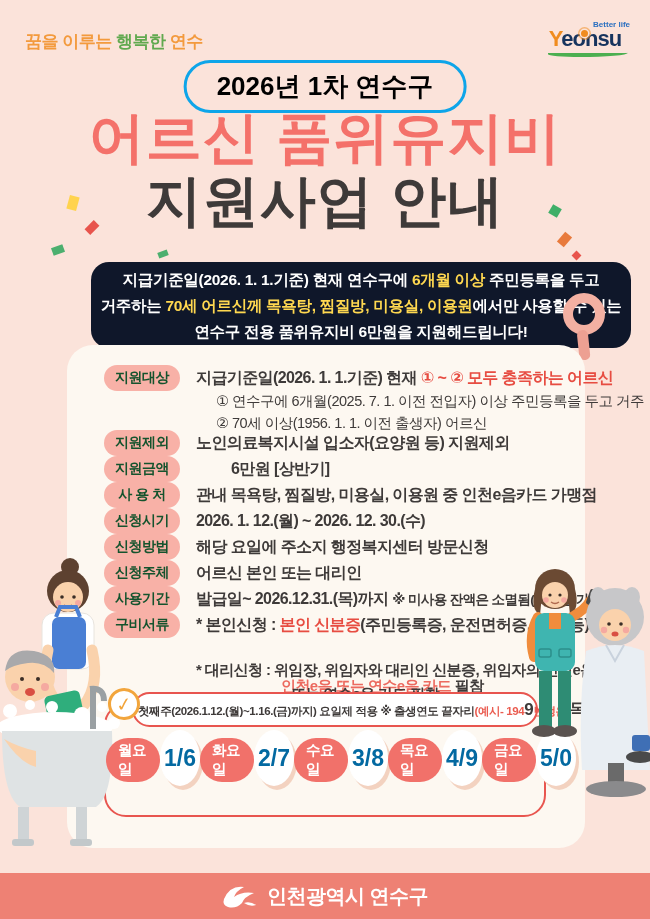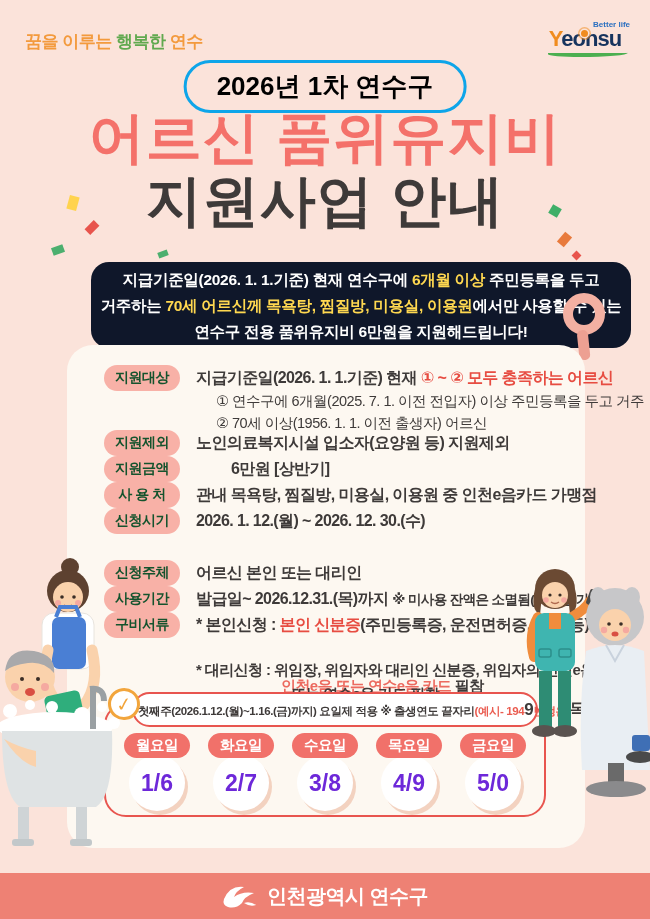--- a/index.html
+++ b/index.html
@@ -50,26 +50,26 @@
     border:2.5px solid #e8554f; border-radius:22px; }
   .sched-pill { position:absolute; top:-13px; left:26px; right:6px; background:#fff;
     border:2px solid #e8554f; border-radius:999px; padding:4px 4px; text-align:center;
     font-size:11.5px; font-weight:700; color:#3e3a39; letter-spacing:-0.4px; white-space:nowrap; }
   .sched-pill .red { color:#ea5c50; }
   .sched-pill .big { font-size:17px; font-weight:900; color:#3e3a39; }
   .check-badge { position:absolute; top:-17px; left:2px; width:32px; height:32px; background:#fff;
     border:3px solid #f2a53c; border-radius:50%; color:#f2a53c; font-weight:900; font-size:19px;
     display:flex; align-items:center; justify-content:center; transform:rotate(-8deg); z-index:2; }
   .days { position:absolute; left:0; right:0; top:28px; display:flex; justify-content:space-evenly; }
-  .day-col { display:flex; flex-direction:column; align-items:center; }
+  .day-col { display:flex; flex-direction:row; align-items:center; }
   .day-pill { background:#f1716a; color:#fff; font-weight:800; font-size:14.5px; padding:3px 12px;
     border-radius:999px; z-index:2; letter-spacing:-0.5px; }
   .day-circle { width:56px; height:56px; margin-top:-3px; background:#fff; border-radius:50%;
     box-shadow:3px 4px 0 #f3d2c0; display:flex; align-items:center; justify-content:center;
-    color:#6d28d9; font-weight:800; font-size:23px; }
+    color:#0369a1; font-weight:800; font-size:23px; }
   
   .footer { position:absolute; left:0; right:0; bottom:0; height:46px; background:#ee8174;
     display:flex; align-items:center; justify-content:center; gap:9px; }
   .footer .footer-text { color:#fff; font-weight:800; font-size:20px; letter-spacing:-0.5px; }
   
   .illu { position:absolute; }
 </style>
 </head>
 <body>
 
@@ -143,20 +143,24 @@
     <div class="row" style="top:137px;">
       <span class="pill">사 용 처</span>
       <span class="rowtext red">관내 목욕탕, 찜질방, 미용실, 이용원 중 인천e음카드 가맹점</span>
     </div>
 
     <div class="row" style="top:163px;">
       <span class="pill">신청시기</span>
       <span class="rowtext">2026. 1. 12.(월) ~ 2026. 12. 30.(수)</span>
     </div>
 
+    <div class="row" style="top:189px;">
+      <span class="pill">신청방법</span>
+      <span class="rowtext">해당 요일에 주소지 행정복지센터 방문신청</span>
+    </div>
 
     <div class="row" style="top:215px;">
       <span class="pill">신청주체</span>
       <span class="rowtext">어르신 본인 또는 대리인</span>
     </div>
 
     <div class="row" style="top:241px;">
       <span class="pill">사용기간</span>
       <span class="rowtext">
         <span>발급일~ 2026.12.31.(목)까지 </span><span class="note-small">※ 미사용 잔액은 소멸됨(이월 불가)</span>

